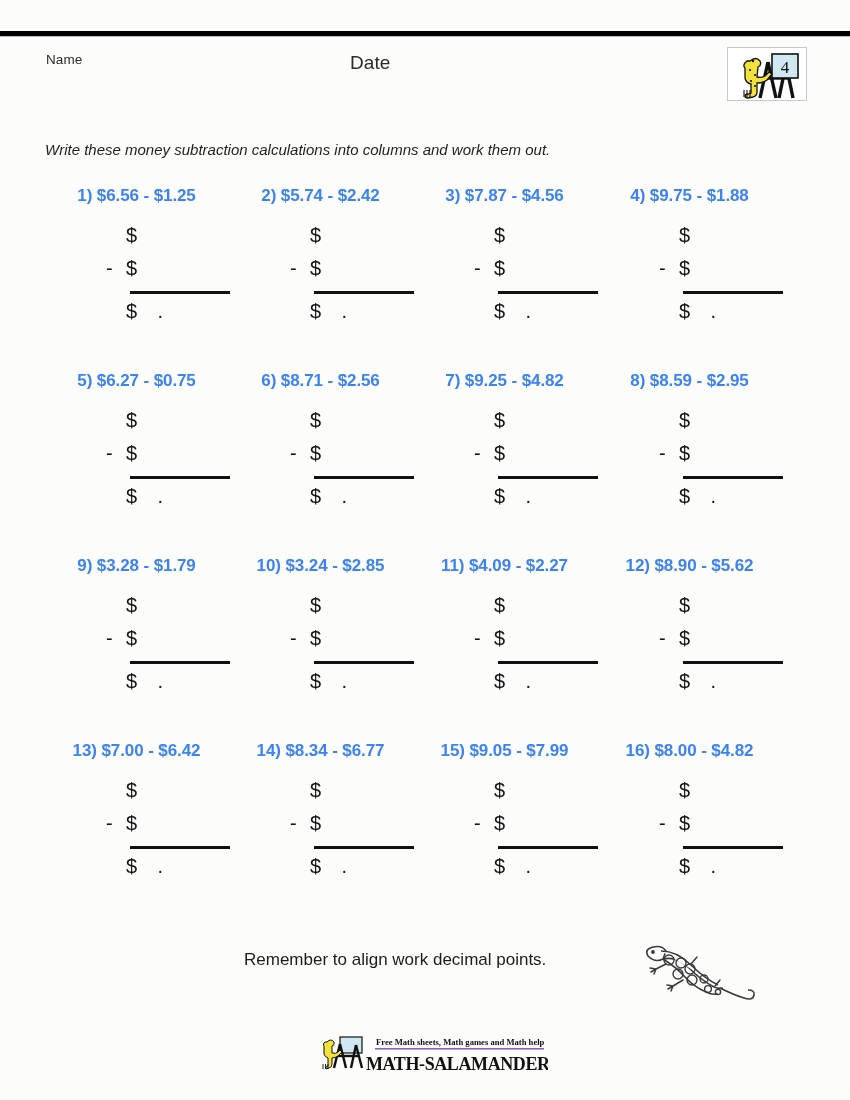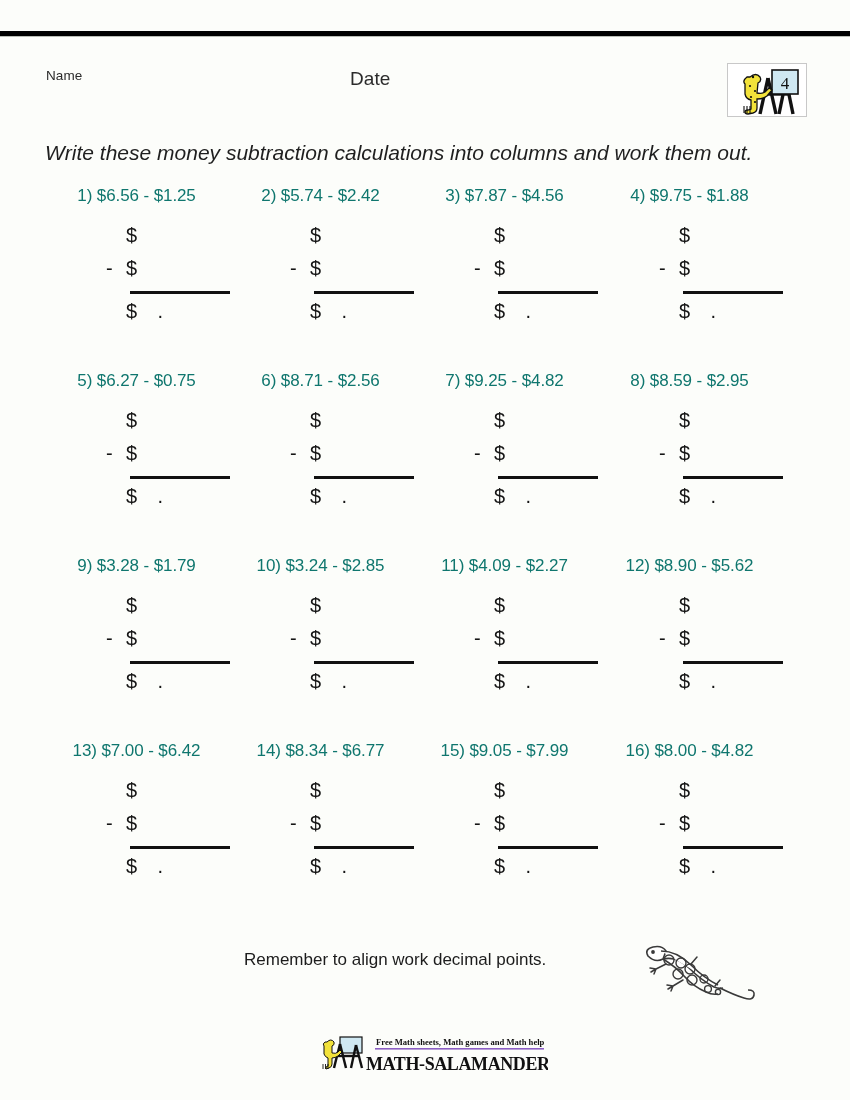--- a/index.html
+++ b/index.html
@@ -27,21 +27,20 @@
     border-bottom: 1px solid #b9bdb5;
   }
 
   
   .header {
     position: absolute;
     left: 0;
     top: 44px;
     width: 850px;
     height: 100px;
-    margin-top: 16px;
   }
   .name-label {
     position: absolute;
     left: 46px;
     top: 8px;
     font-size: 13.5px;
     letter-spacing: .1px;
     color: #2b2b2b;
   }
   .date-label {
@@ -75,21 +74,21 @@
     border: 1px solid #c8c8c8;
     box-sizing: border-box;
   }
   .grade-badge svg { display: block; }
 
   
   .instruction {
     position: absolute;
     left: 45px;
     top: 141px;
-    font-size: 21px;
+    font-size: 15px;
     font-style: italic;
     color: #1f1f1f;
     white-space: nowrap;
   }
 
   
   .grid {
     position: absolute;
     left: 0;
     top: 186px;
@@ -112,21 +111,22 @@
 
   .pquestion {
     position: absolute;
     left: 0;
     top: 0;
     width: 185px;
     text-align: center;
     font-size: 17px;
     letter-spacing: -.1px;
     white-space: nowrap;
-    color: #0f766e;
+    color: #3b82f6;
+    font-weight: bold;
   }
 
   
   .work {
     position: absolute;
     left: 0;
     top: 38px;
     width: 185px;
     height: 120px;
   }

